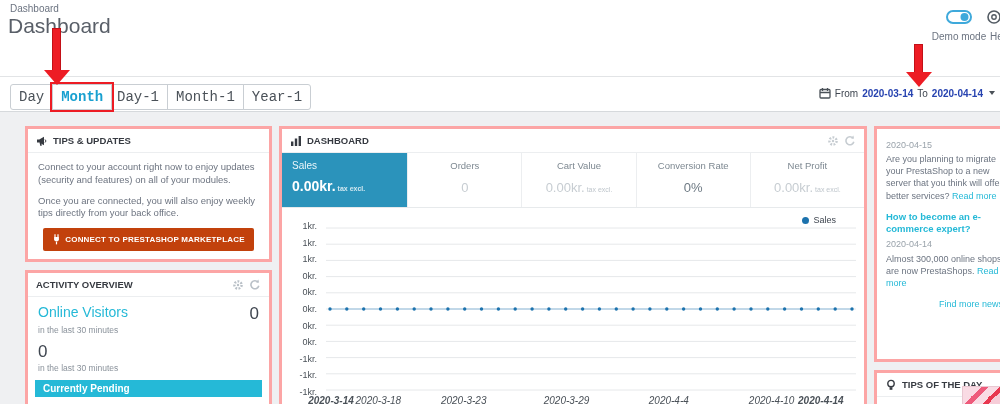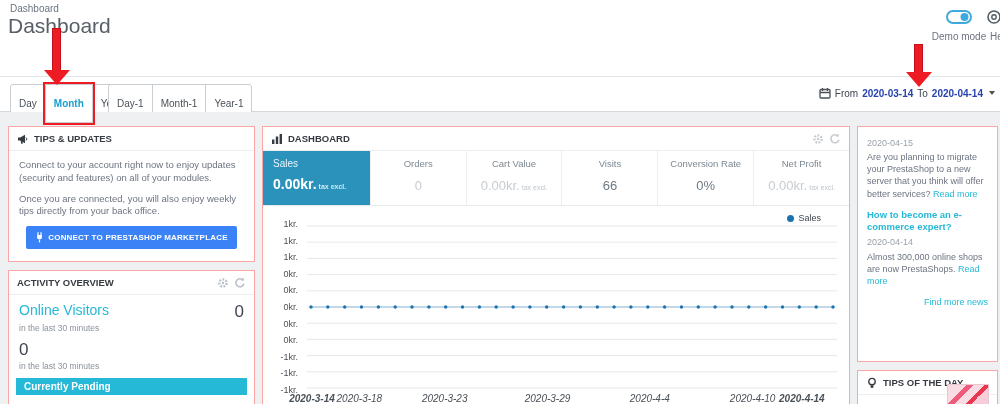--- a/index.html
+++ b/index.html
@@ -14,45 +14,45 @@
   .page-title { position:absolute; left:8px; top:14px; font-size:21px; font-weight:400; color:#595f68; }
   .demo-block { position:absolute; left:930px; top:9px; width:58px; text-align:center; }
   .demo-block .lbl { font-size:10px; color:#6c7481; margin-top:2px; }
   .help-block { position:absolute; left:986px; top:9px; width:50px; text-align:left; }
   .help-block .lbl { font-size:10px; color:#6c7481; margin-top:2px; padding-left:4px; }
   
   .toolbar { position:absolute; left:0; top:76px; width:1000px; height:36px; background:#fff;
              border-top:1px solid #e2e4e6; border-bottom:1px solid #d6d9dc; }
   .btn-group { position:absolute; top:7px; display:inline-flex; }
   .bg1 { left:10px; } .bg2 { left:108px; }
-  .range-btn { font-family:Liberation Sans, sans-serif; font-size:10px; padding:13px 8px; background:#fff; color:#4a5158;
+  .range-btn { font-family:Liberation Mono, monospace; font-size:14px; padding:4px 8px; background:#fff; color:#4a5158;
                border:1px solid #c9ced3; margin-left:-1px; cursor:pointer; }
   .btn-group .range-btn:first-child { margin-left:0; border-radius:3px 0 0 3px; }
   .btn-group .range-btn:last-child { border-radius:0 3px 3px 0; }
   .range-btn.active { color:#18a0d0; font-weight:bold; position:relative; z-index:3;
                       box-shadow:0 0 0 2px #ed1c24; }
   .date-range { position:absolute; right:5px; top:10px; display:flex; align-items:center; gap:4px;
                 font-size:10px; color:#3f4650; cursor:pointer; white-space:nowrap; }
   .date-value { font-weight:bold; color:#2743b0; }
   .caret-down { width:0; height:0; border-left:3.5px solid transparent; border-right:3.5px solid transparent;
                 border-top:4px solid #4a5158; margin-left:2px; }
   
   .content-bg { position:absolute; left:0; top:112px; width:1000px; height:292px; background:#eff0f2; }
-  .panel { position:absolute; background:#fff; border:1px solid #fca5a5; }
+  .panel { position:absolute; background:#fff; border:3px solid #fca5a5;margin-left:17px; }
   .panel-header { height:24px; display:flex; align-items:center; gap:5px; padding:0 8px;
                   border-bottom:1px solid #eceef0; font-size:9.5px; font-weight:bold; color:#363a41; }
   .panel-header .spacer { flex:1; }
   .hicon { width:12px; height:12px; flex:0 0 auto; }
   .hbtn { width:12px; height:12px; cursor:pointer; flex:0 0 auto; }
   
   .tips-panel { left:8px; top:126px; width:247px; height:136px; }
   .tips-body { padding:8px 10px; font-size:9.5px; color:#6d7480; line-height:1.35; }
   .tips-body p { margin:0 0 8px; }
   .connect-btn { display:flex; align-items:center; gap:4px; margin:2px auto 0; border:none; cursor:pointer;
-                 background:#3b82f6; color:#fff; font-family:inherit; font-size:8px; font-weight:bold;
+                 background:#c2410c; color:#fff; font-family:inherit; font-size:8px; font-weight:bold;
                  padding:6px 9px; border-radius:2px; letter-spacing:.2px; }
   
   .activity-panel { left:8px; top:270px; width:247px; height:140px; }
   .act-row { display:flex; justify-content:space-between; align-items:flex-start; padding:7px 10px 0; }
   .act-label { color:#25b9d7; font-size:14px; }
   .act-sub { font-size:8.5px; color:#8a929b; padding:0 10px; margin-top:1px; }
   .act-value { font-size:17px; color:#3f4650; }
   .pending-bar { margin:7px 7px 0; background:#25b9d7; color:#fff; font-size:10px; font-weight:bold;
                  padding:3px 8px; }
   .pending-row { display:flex; justify-content:space-between; align-items:center; padding:6px 10px 0; }
@@ -236,24 +236,20 @@
         <div class="mlabel">Sales</div>
         <div class="mval"><span>0.00kr.</span><span class="suffix">tax excl.</span></div>
       </div>
       <div class="metric">
         <div class="mlabel">Orders</div>
         <div class="mval muted">0</div>
       </div>
       <div class="metric">
         <div class="mlabel">Cart Value</div>
         <div class="mval muted"><span>0.00kr.</span><span class="suffix">tax excl.</span></div>
-      </div>
-      <div class="metric">
-        <div class="mlabel">Visits</div>
-        <div class="mval mid">66</div>
       </div>
       <div class="metric">
         <div class="mlabel">Conversion Rate</div>
         <div class="mval mid">0%</div>
       </div>
       <div class="metric">
         <div class="mlabel">Net Profit</div>
         <div class="mval muted"><span>0.00kr.</span><span class="suffix">tax excl.</span></div>
       </div>
     </div>

